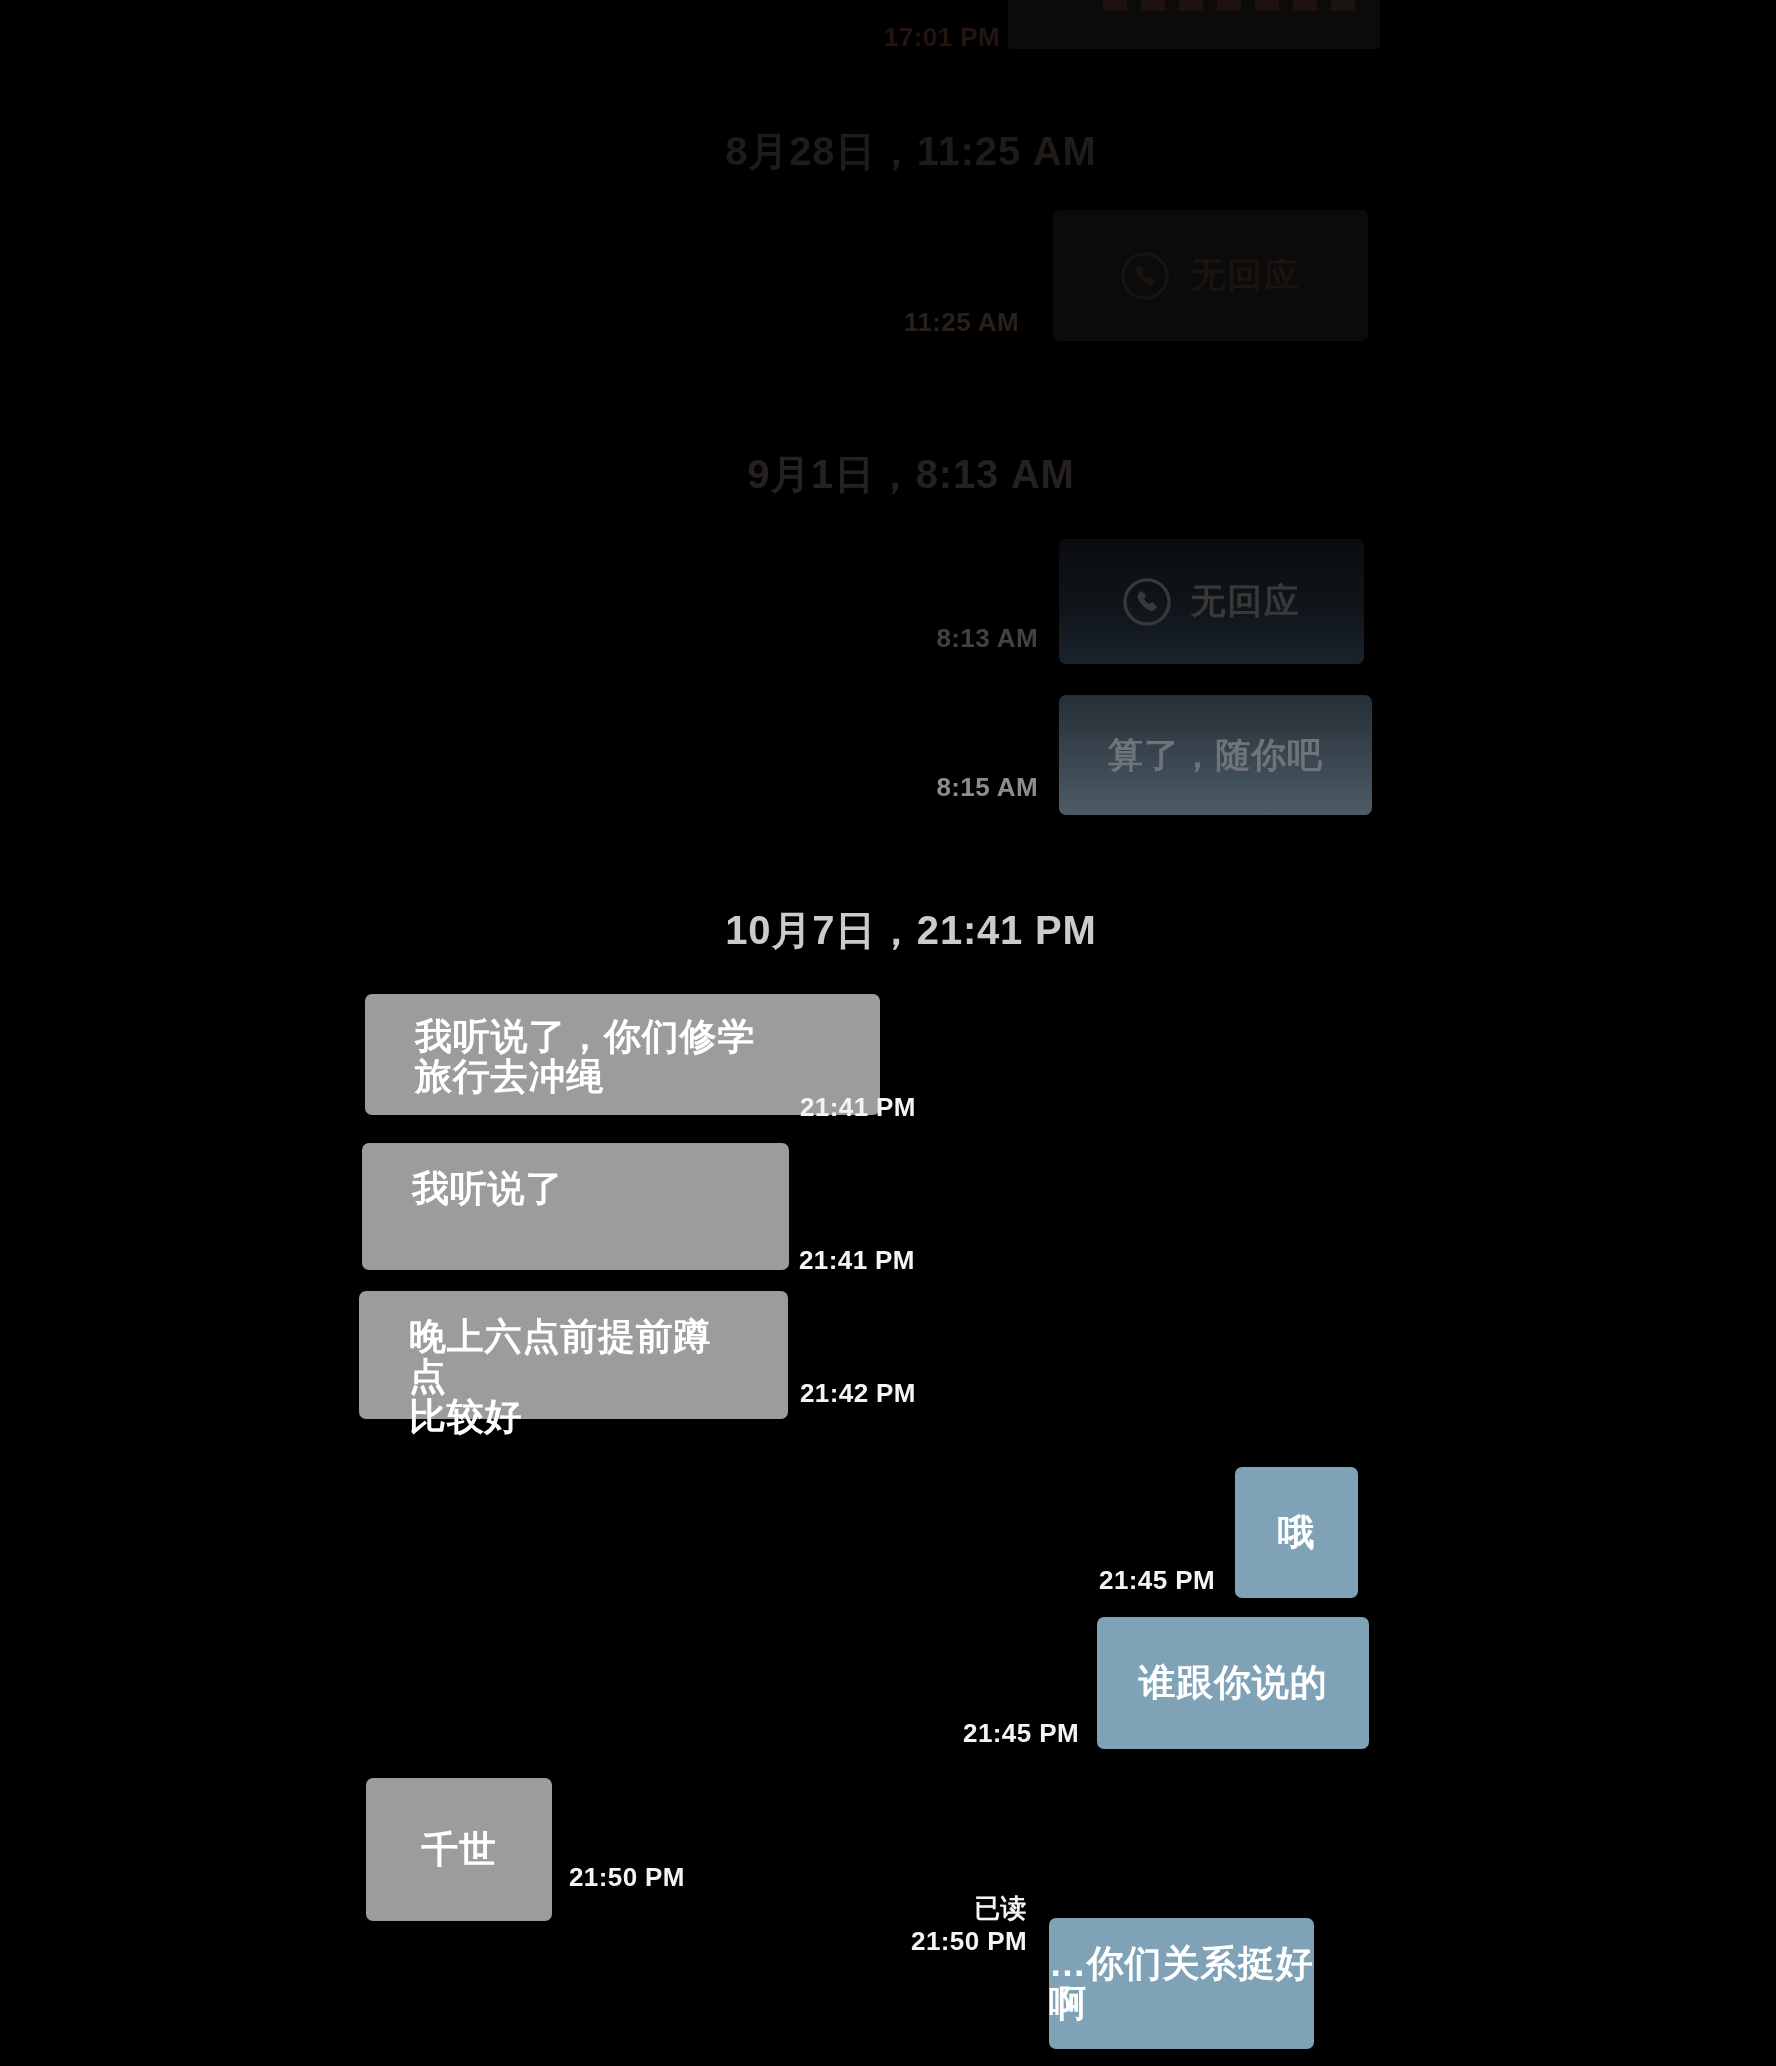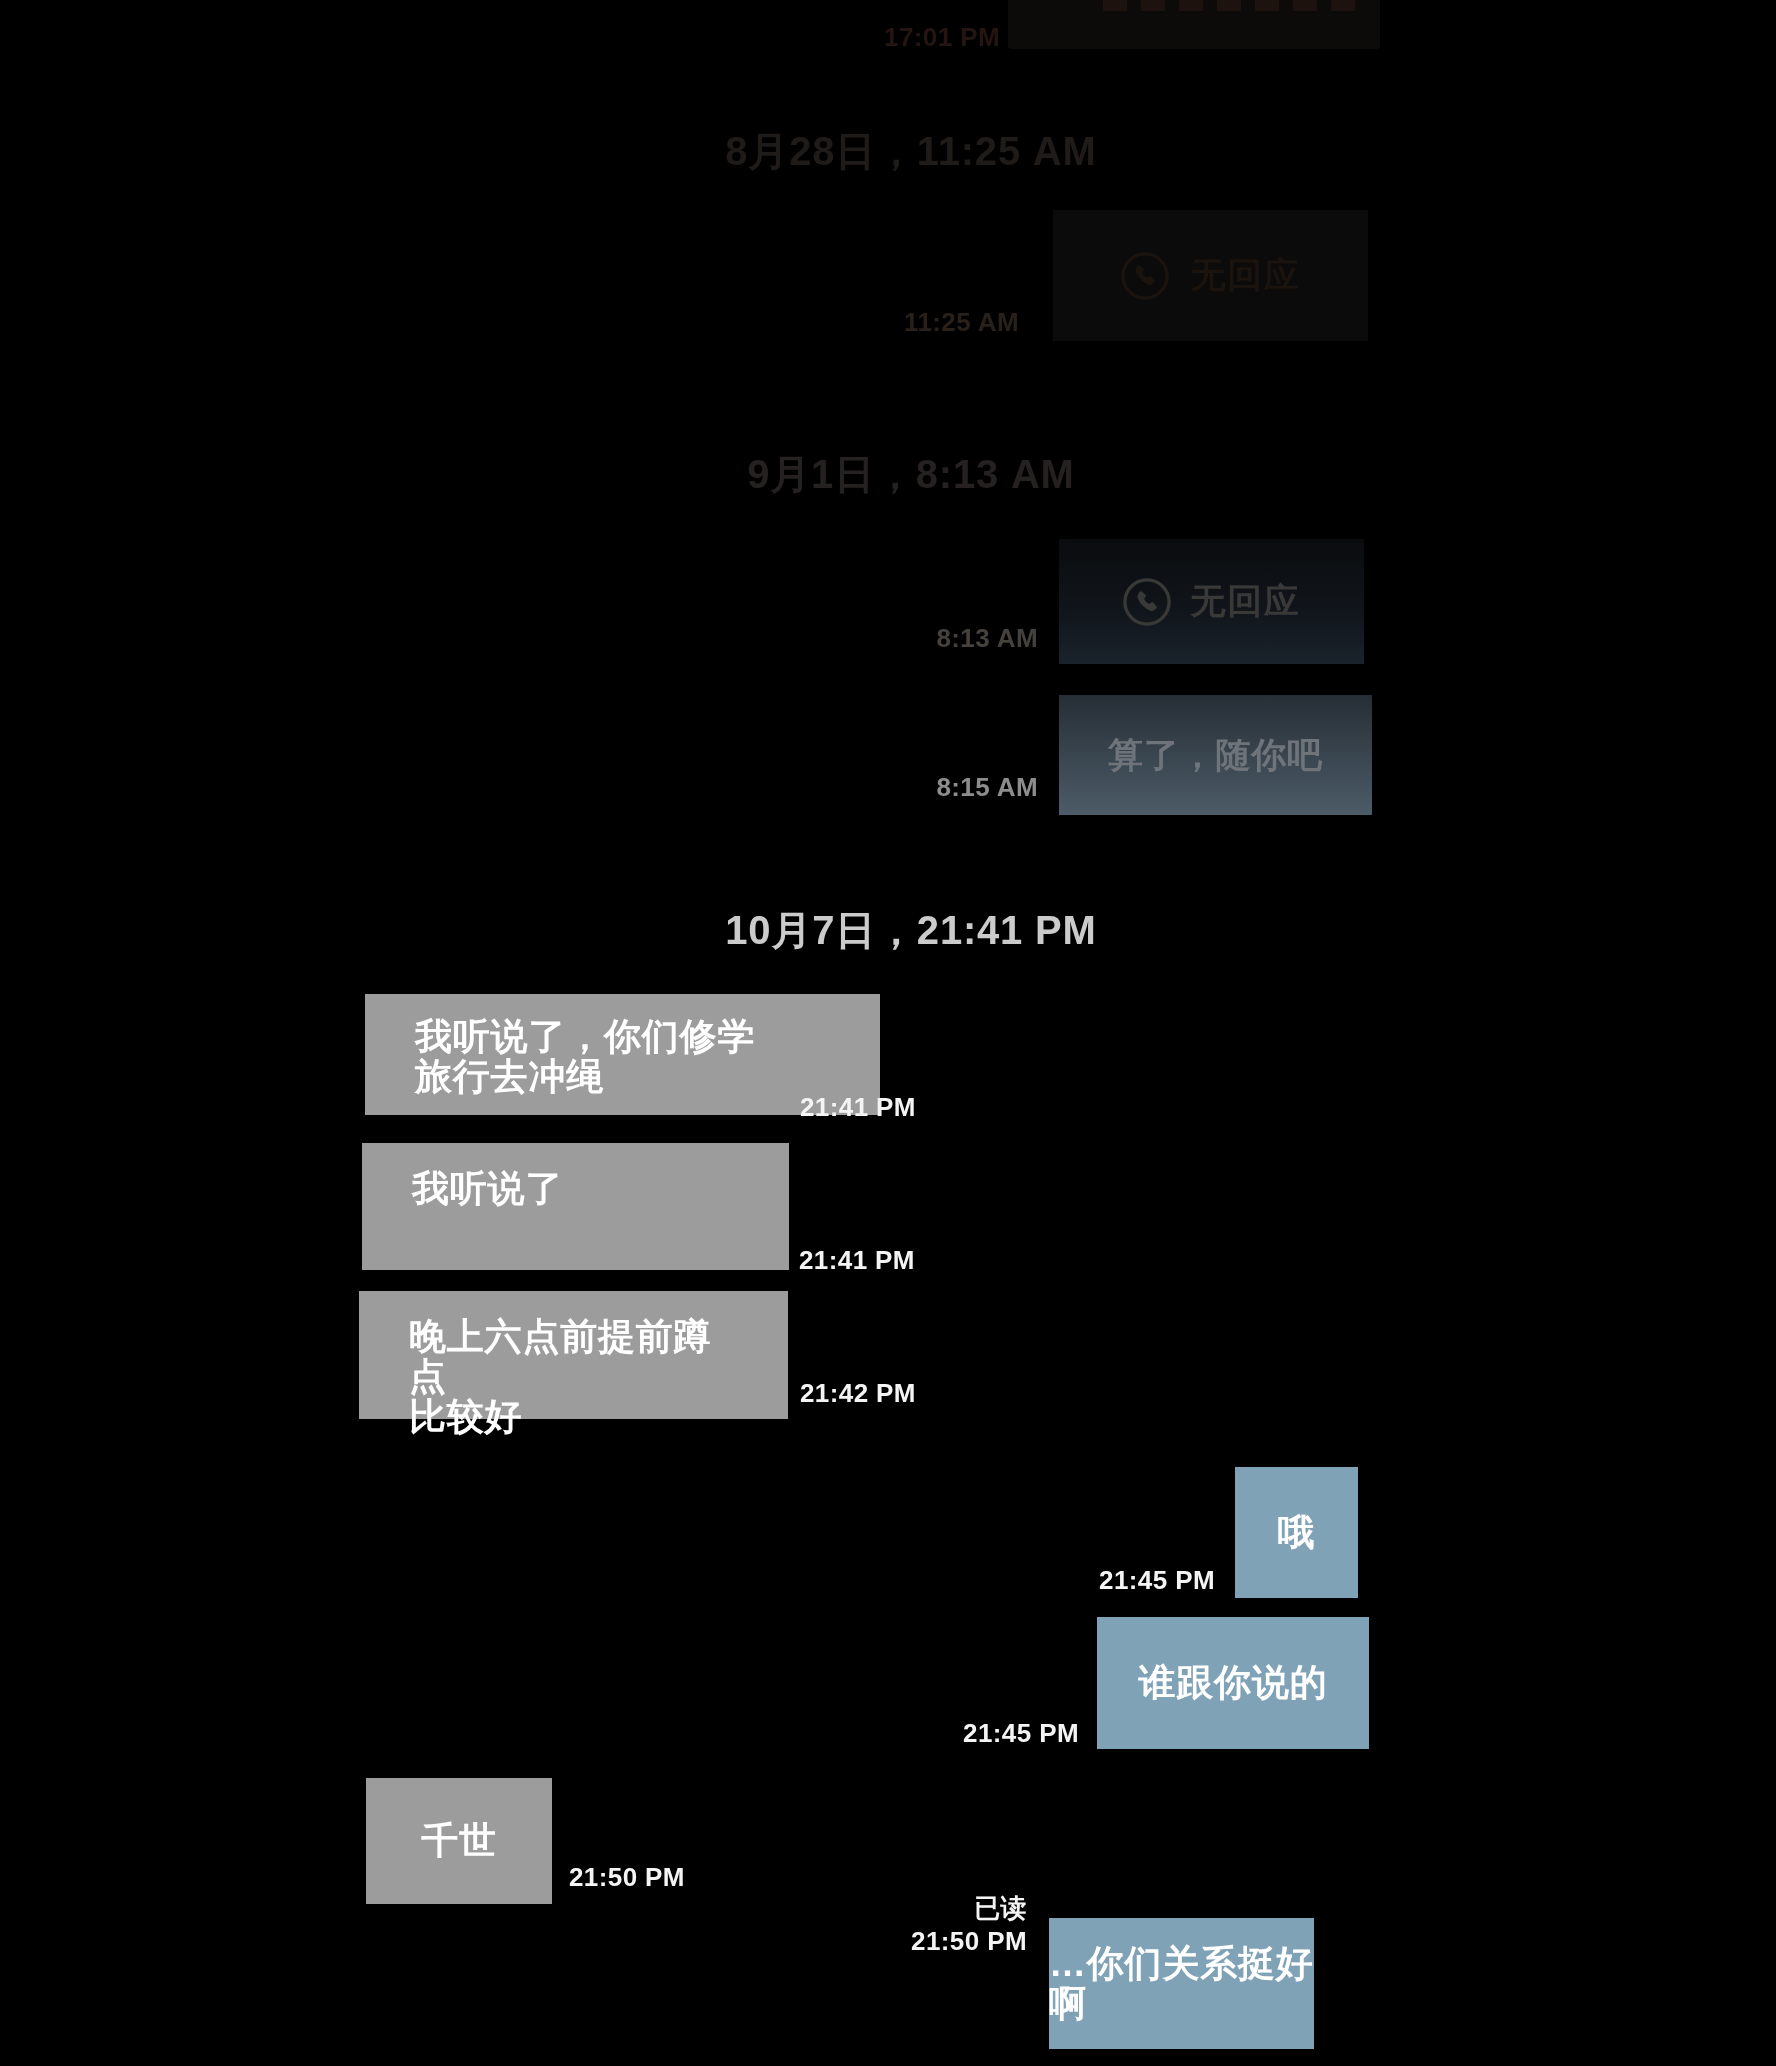--- a/index.html
+++ b/index.html
@@ -3,21 +3,21 @@
 <meta charset="utf-8">
 <style>
   html,body{margin:0;padding:0;background:#000;overflow:hidden;}
   body{width:1776px;height:2509px;position:relative;
        font-family:"Liberation Sans","DejaVu Sans",sans-serif;font-weight:700;}
   .abs{position:absolute;}
   
   .date-header{width:1074px;left:374px;text-align:center;font-size:40px;letter-spacing:0.8px;}
   .ts{font-size:26px;letter-spacing:0.4px;}
   .ts-r{width:215px;text-align:right;}
-  .bubble{border-radius:0;box-sizing:border-box;}
+  .bubble{border-radius:7px;box-sizing:border-box;}
   .bubble-gray{background:#9c9c9c;color:#ffffff;}
   .bubble-blue{background:#80a2b7;color:#ffffff;}
   .msg-text{font-size:37px;line-height:40px;letter-spacing:0.8px;}
   .center-flex{display:flex;align-items:center;justify-content:center;}
   
   #top-bubble{left:1008px;top:0;width:372px;height:49px;background:#0d0b0a;border-radius:0 0 3.3px 3.3px;}
   #top-bubble .cutoff-marks{position:absolute;left:95px;top:0;width:264px;height:10.7px;opacity:.55;
       background:repeating-linear-gradient(90deg,#2a1812 0 24px,transparent 24px 38px);}
   #ts-1701{left:785px;top:21.5px;color:#241511;}
   
@@ -39,21 +39,21 @@
   #g1{left:365px;top:994px;width:515px;height:121px;padding:23px 50px;}
   #g2{left:362px;top:1143px;width:427px;height:127px;padding:26px 50px;}
   #g3{left:359px;top:1291px;width:429px;height:128px;padding:26px 50px;}
   #t1{left:800px;top:1092px;color:#f4f4f4;}
   #t2{left:799px;top:1245px;color:#f4f4f4;}
   #t3{left:800px;top:1378px;color:#f4f4f4;}
   #b-o{left:1235px;top:1467px;width:123px;height:131px;}
   #t4{left:1000px;top:1565px;color:#f4f4f4;}
   #b-shei{left:1097px;top:1617px;width:272px;height:132px;}
   #t5{left:864px;top:1718px;color:#f4f4f4;}
-  #g4{left:366px;top:1778px;width:186px;height:126px;}
+  #g4{left:366px;top:1778px;width:186px;height:143px;}
   #t6{left:569px;top:1862px;color:#f4f4f4;}
   #b-guanxi{left:1049px;top:1918px;width:265px;height:131px;}
   #read-block{left:812px;top:1892px;width:215px;text-align:right;color:#f4f4f4;
       font-size:26px;line-height:33px;letter-spacing:0.4px;}
   .phone-svg{display:block;}
 </style>
 </head>
 <body>
 
 <div class="abs bubble" id="top-bubble">

